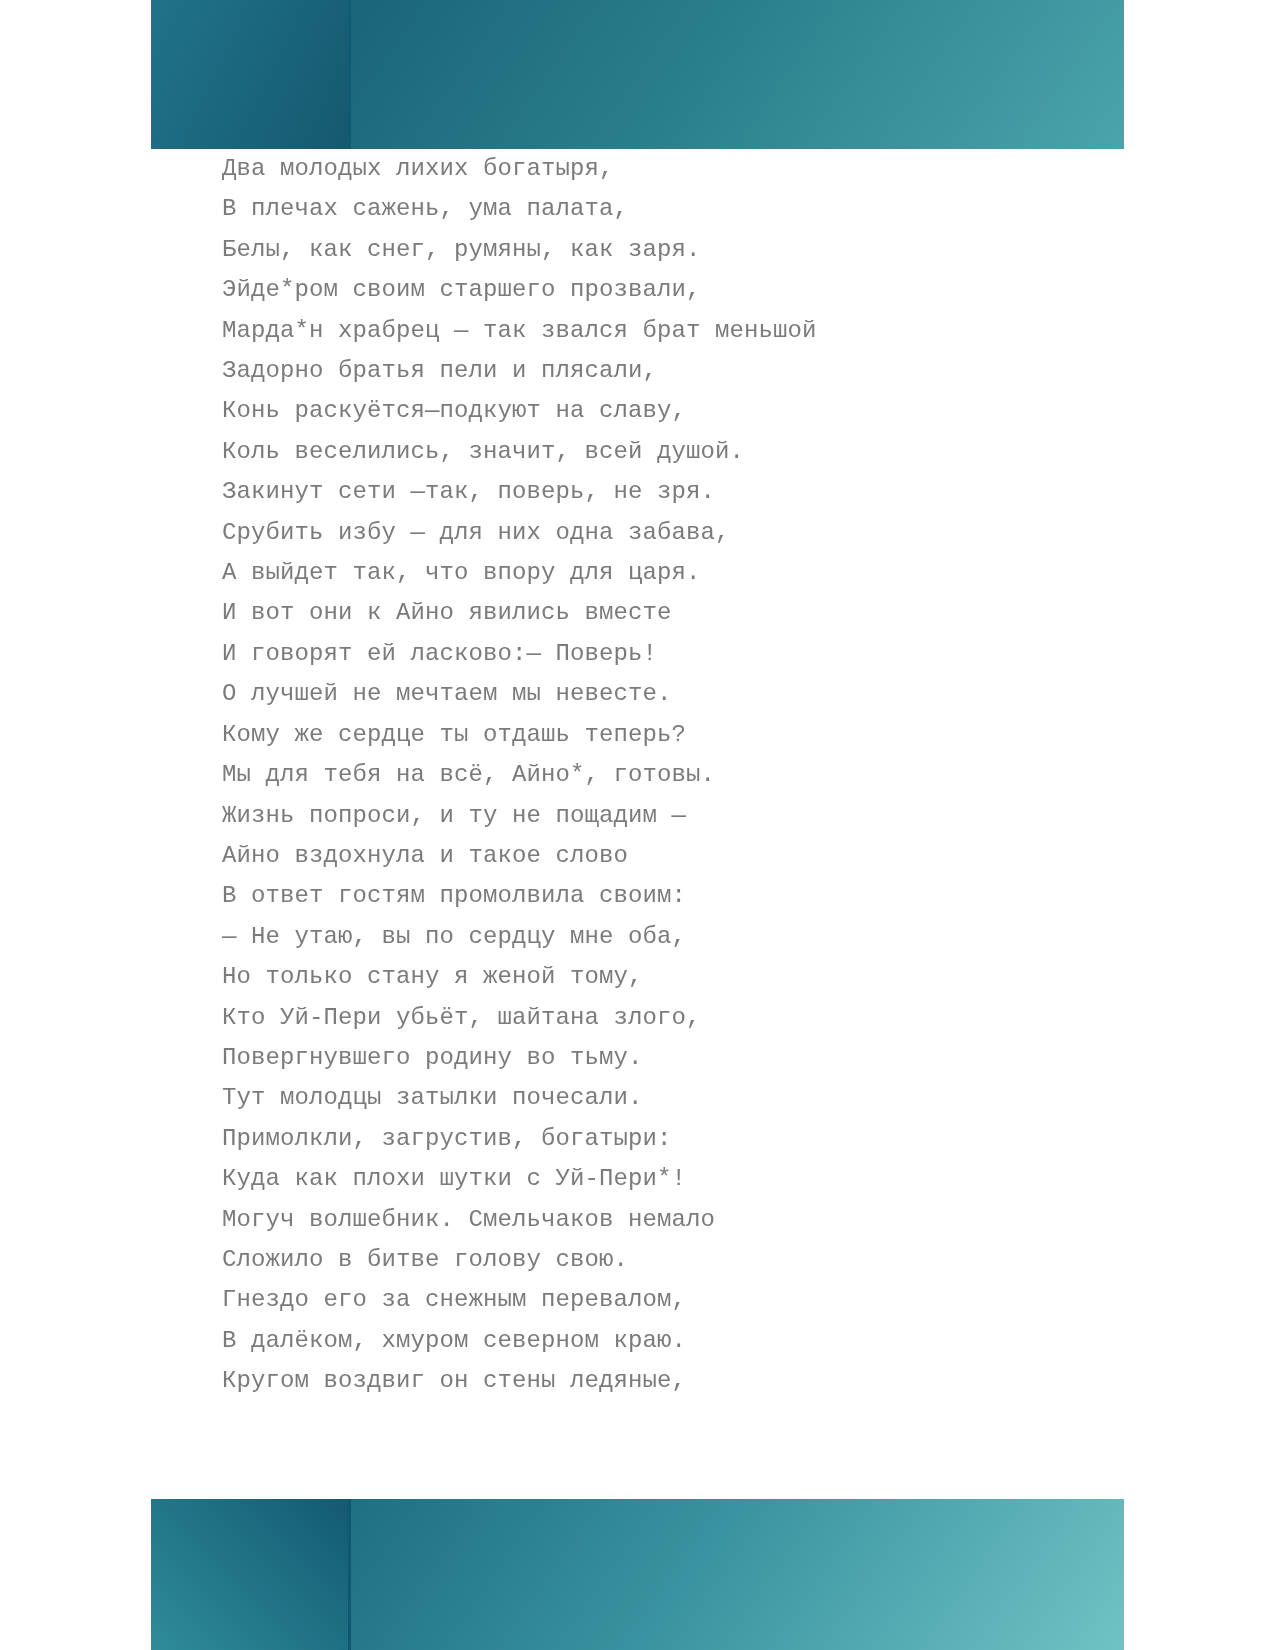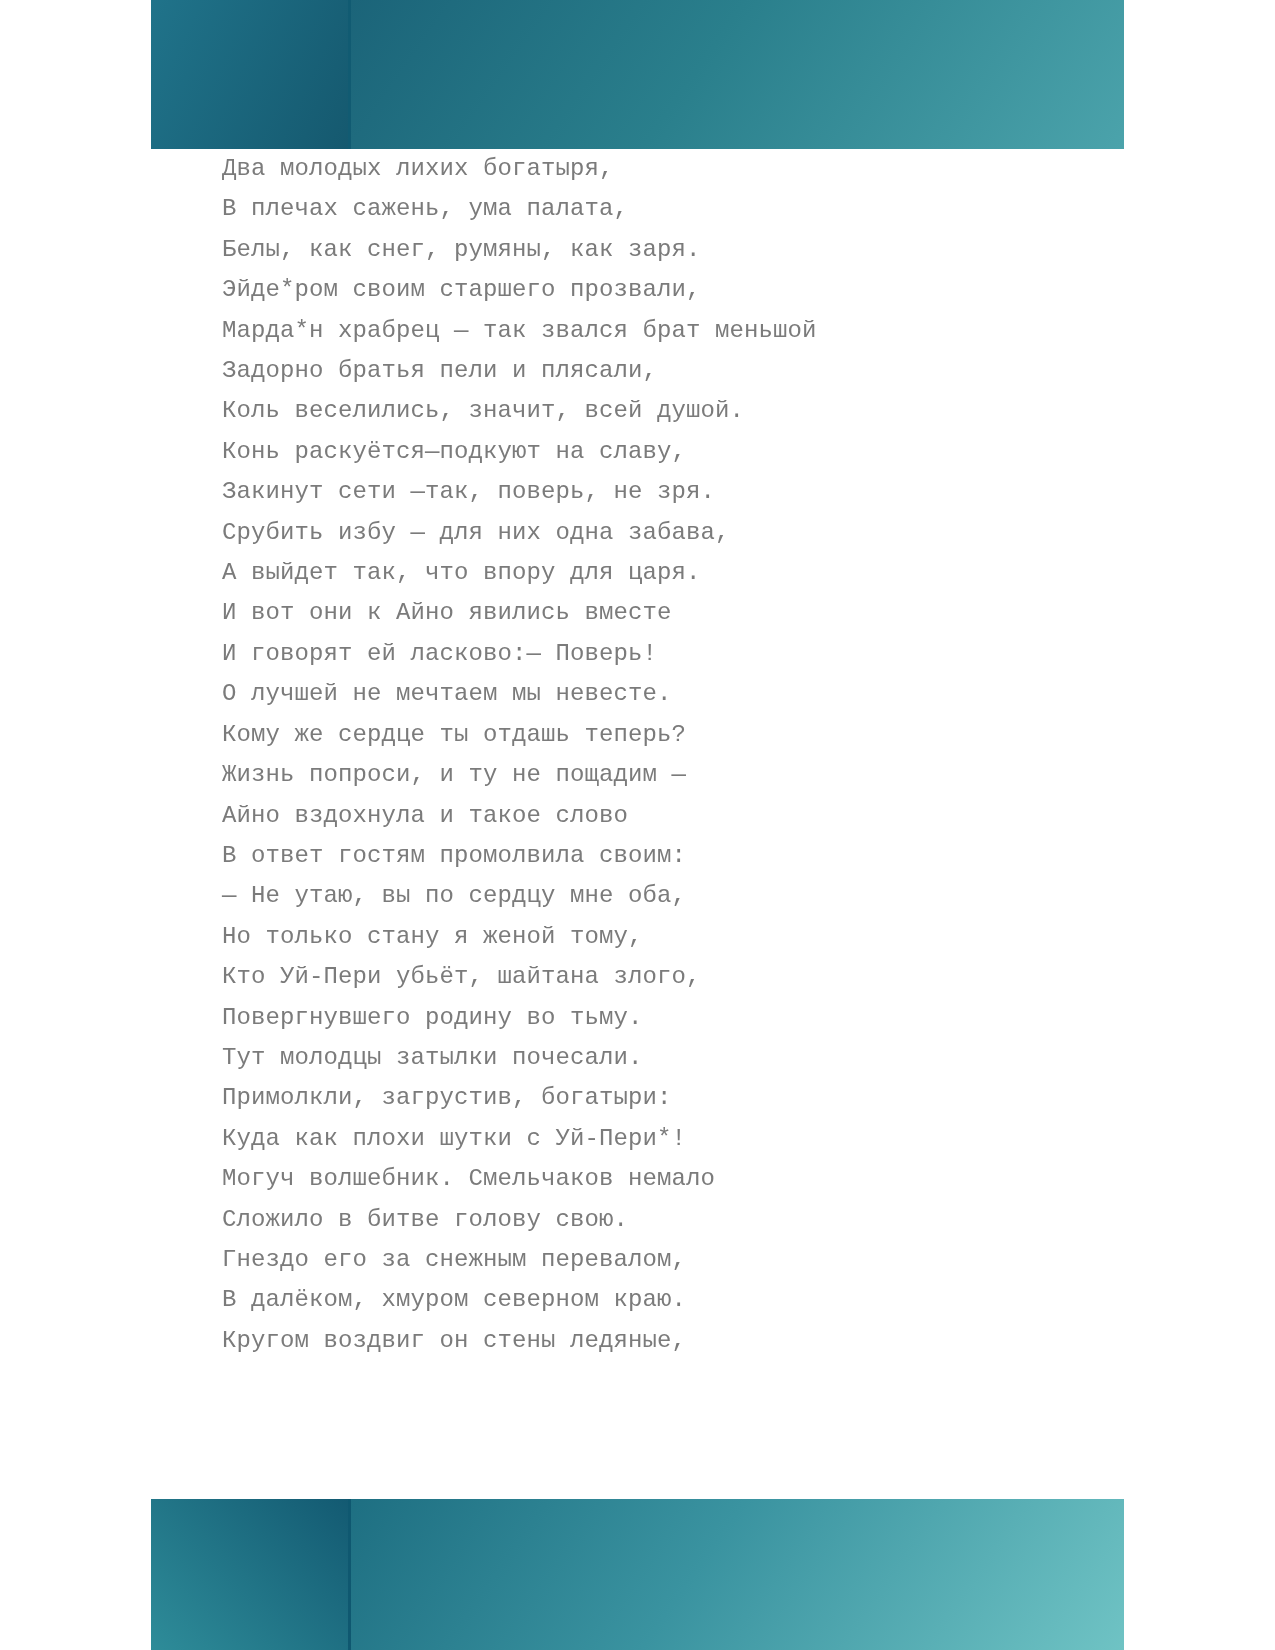--- a/index.html
+++ b/index.html
@@ -64,29 +64,30 @@
   <div class="band-right" style="background: linear-gradient(125deg, rgb(27, 100, 121) 0%, rgb(42, 127, 140) 45%, rgb(75, 163, 171) 100%);"></div>
 </div>
 
 <div class="poem" style="color: rgb(123, 123, 123);">
     <div class="poem-line">Два молодых лихих богатыря,</div>
     <div class="poem-line">В плечах сажень, ума палата,</div>
     <div class="poem-line">Белы, как снег, румяны, как заря.</div>
     <div class="poem-line">Эйде*ром своим старшего прозвали,</div>
     <div class="poem-line">Марда*н храбрец — так звался брат меньшой</div>
     <div class="poem-line">Задорно братья пели и плясали,</div>
+    <div class="poem-line">Конь раскуётся—подкуют на славу,</div>
     <div class="poem-line">Коль веселились, значит, всей душой.</div>
-    <div class="poem-line">Конь раскуётся—подкуют на славу,</div>
     <div class="poem-line">Закинут сети —так, поверь, не зря.</div>
     <div class="poem-line">Срубить избу — для них одна забава,</div>
     <div class="poem-line">А выйдет так, что впору для царя.</div>
     <div class="poem-line">И вот они к Айно явились вместе</div>
     <div class="poem-line">И говорят ей ласково:— Поверь!</div>
     <div class="poem-line">О лучшей не мечтаем мы невесте.</div>
     <div class="poem-line">Кому же сердце ты отдашь теперь?</div>
+    <div class="poem-line">Мы для тебя на всё, Айно*, готовы.</div>
     <div class="poem-line">Жизнь попроси, и ту не пощадим —</div>
     <div class="poem-line">Айно вздохнула и такое слово</div>
     <div class="poem-line">В ответ гостям промолвила своим:</div>
     <div class="poem-line">— Не утаю, вы по сердцу мне оба,</div>
     <div class="poem-line">Но только стану я женой тому,</div>
     <div class="poem-line">Кто Уй-Пери убьёт, шайтана злого,</div>
     <div class="poem-line">Повергнувшего родину во тьму.</div>
     <div class="poem-line">Тут молодцы затылки почесали.</div>
     <div class="poem-line">Примолкли, загрустив, богатыри:</div>
     <div class="poem-line">Куда как плохи шутки с Уй-Пери*!</div>

